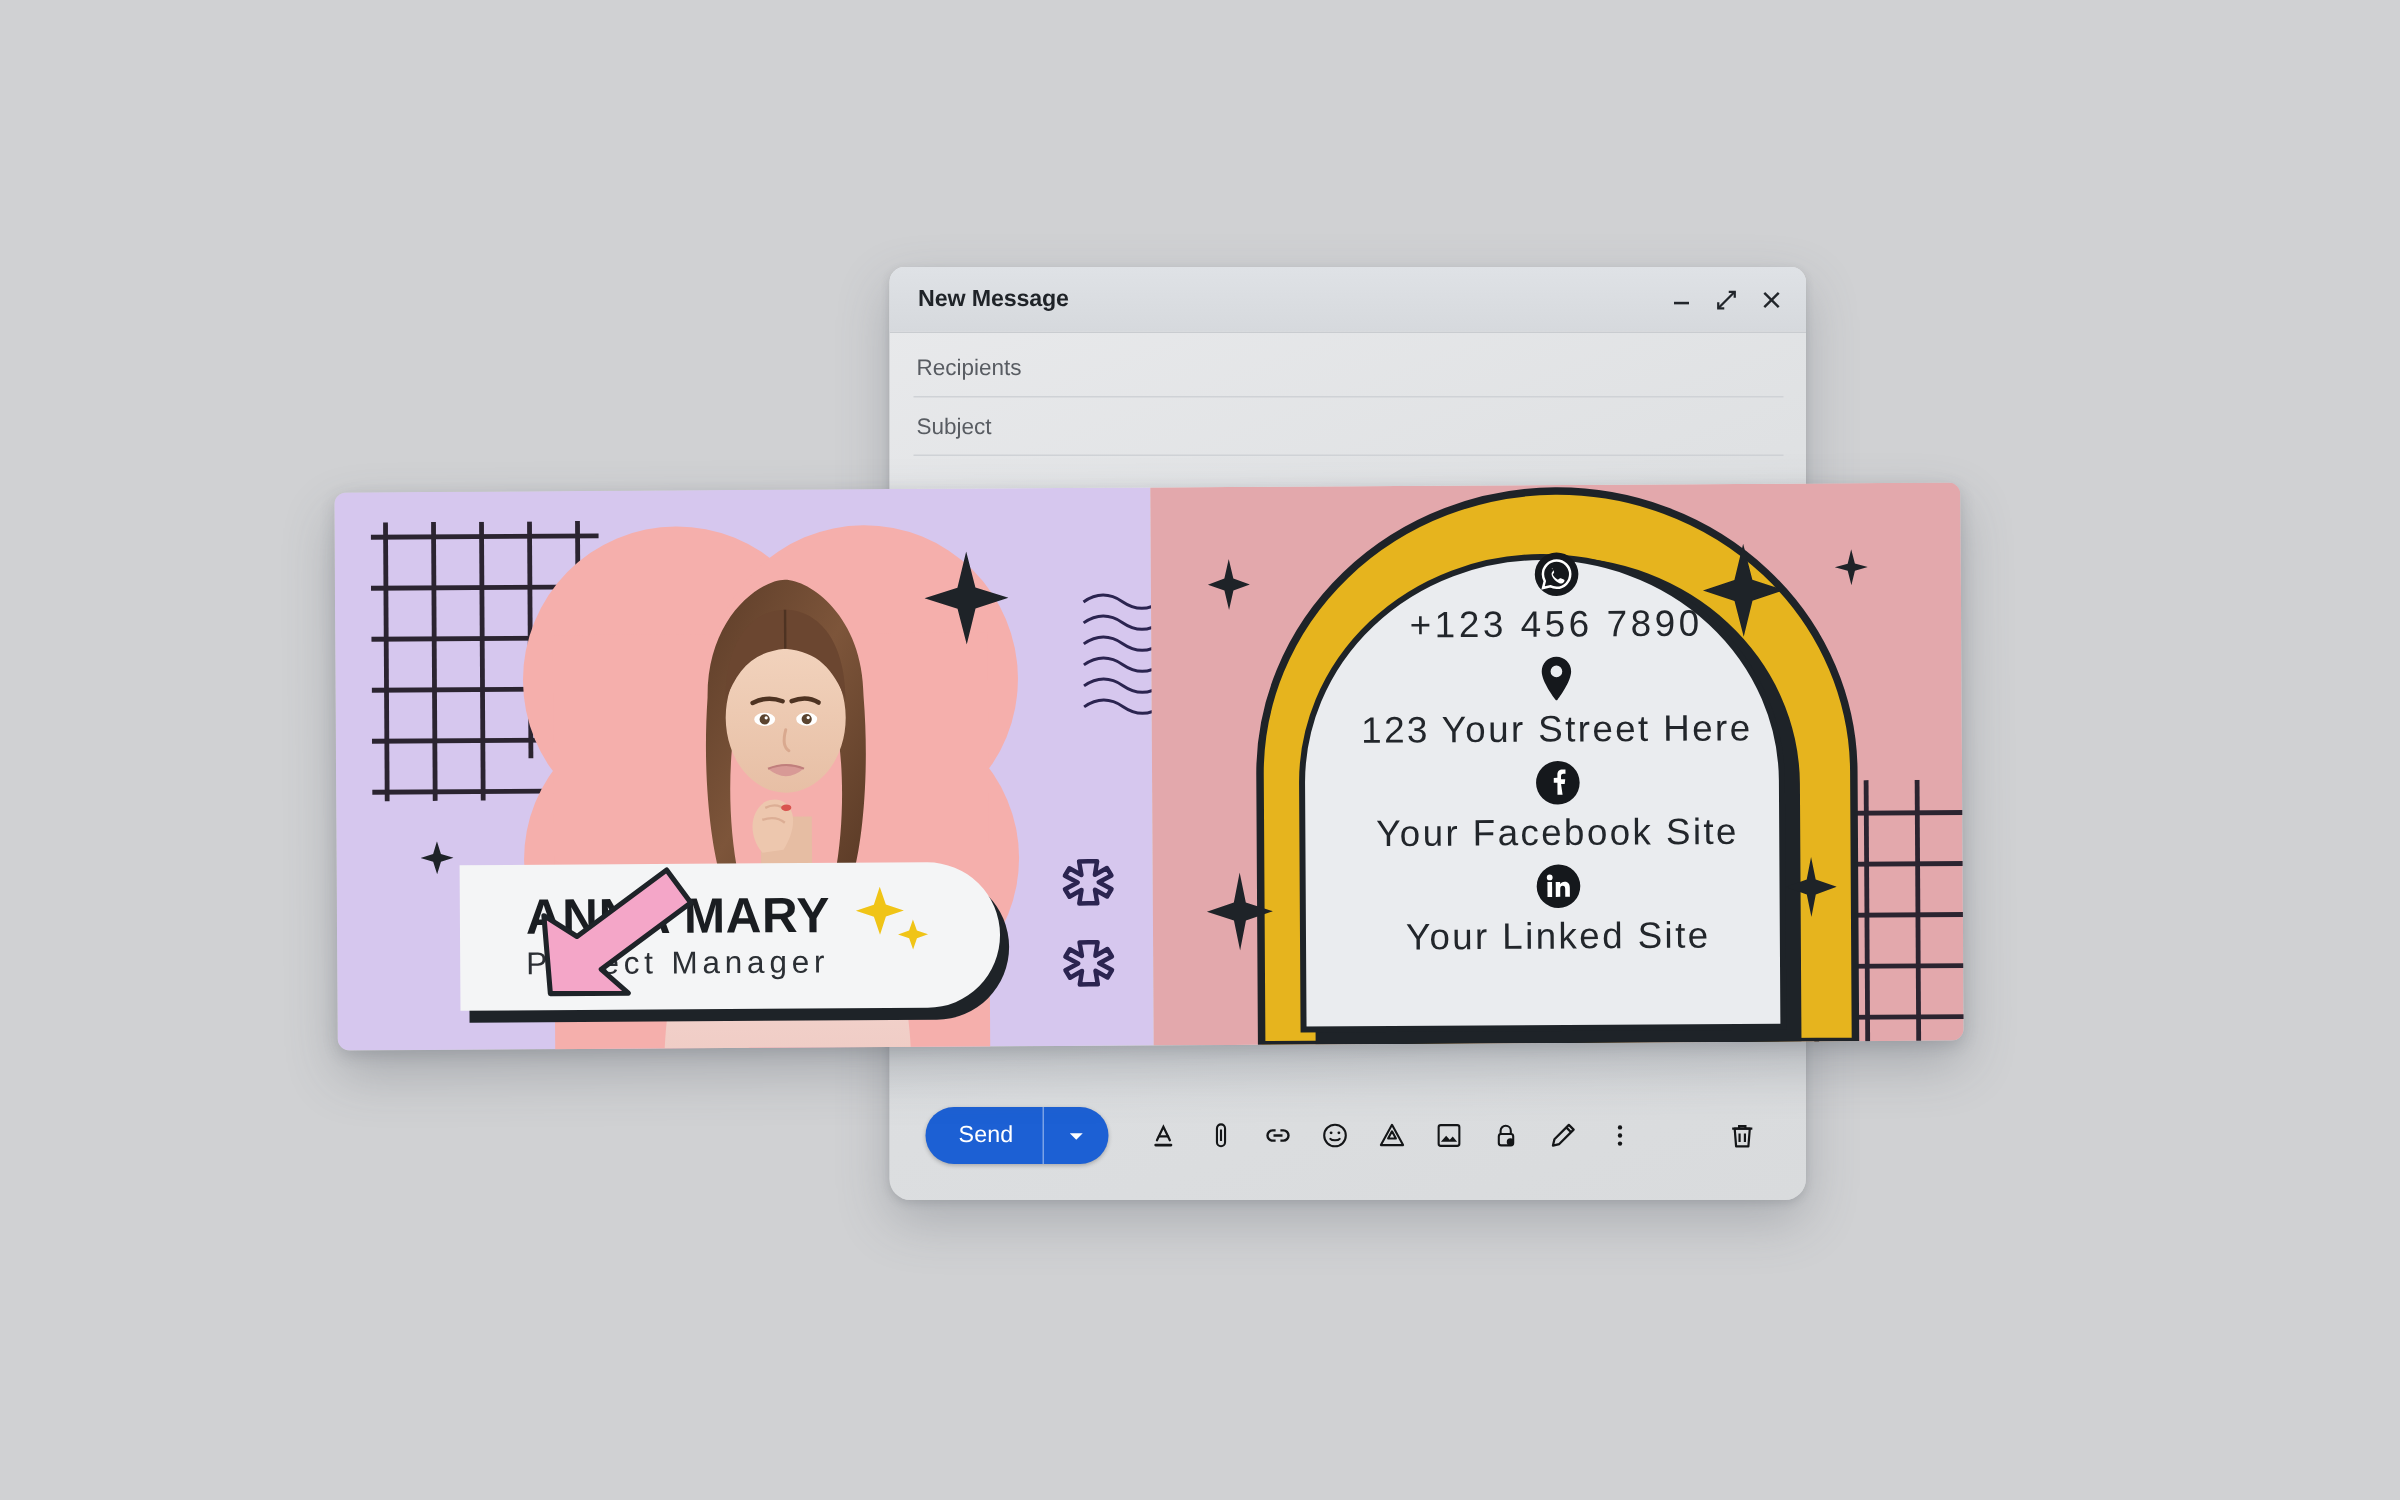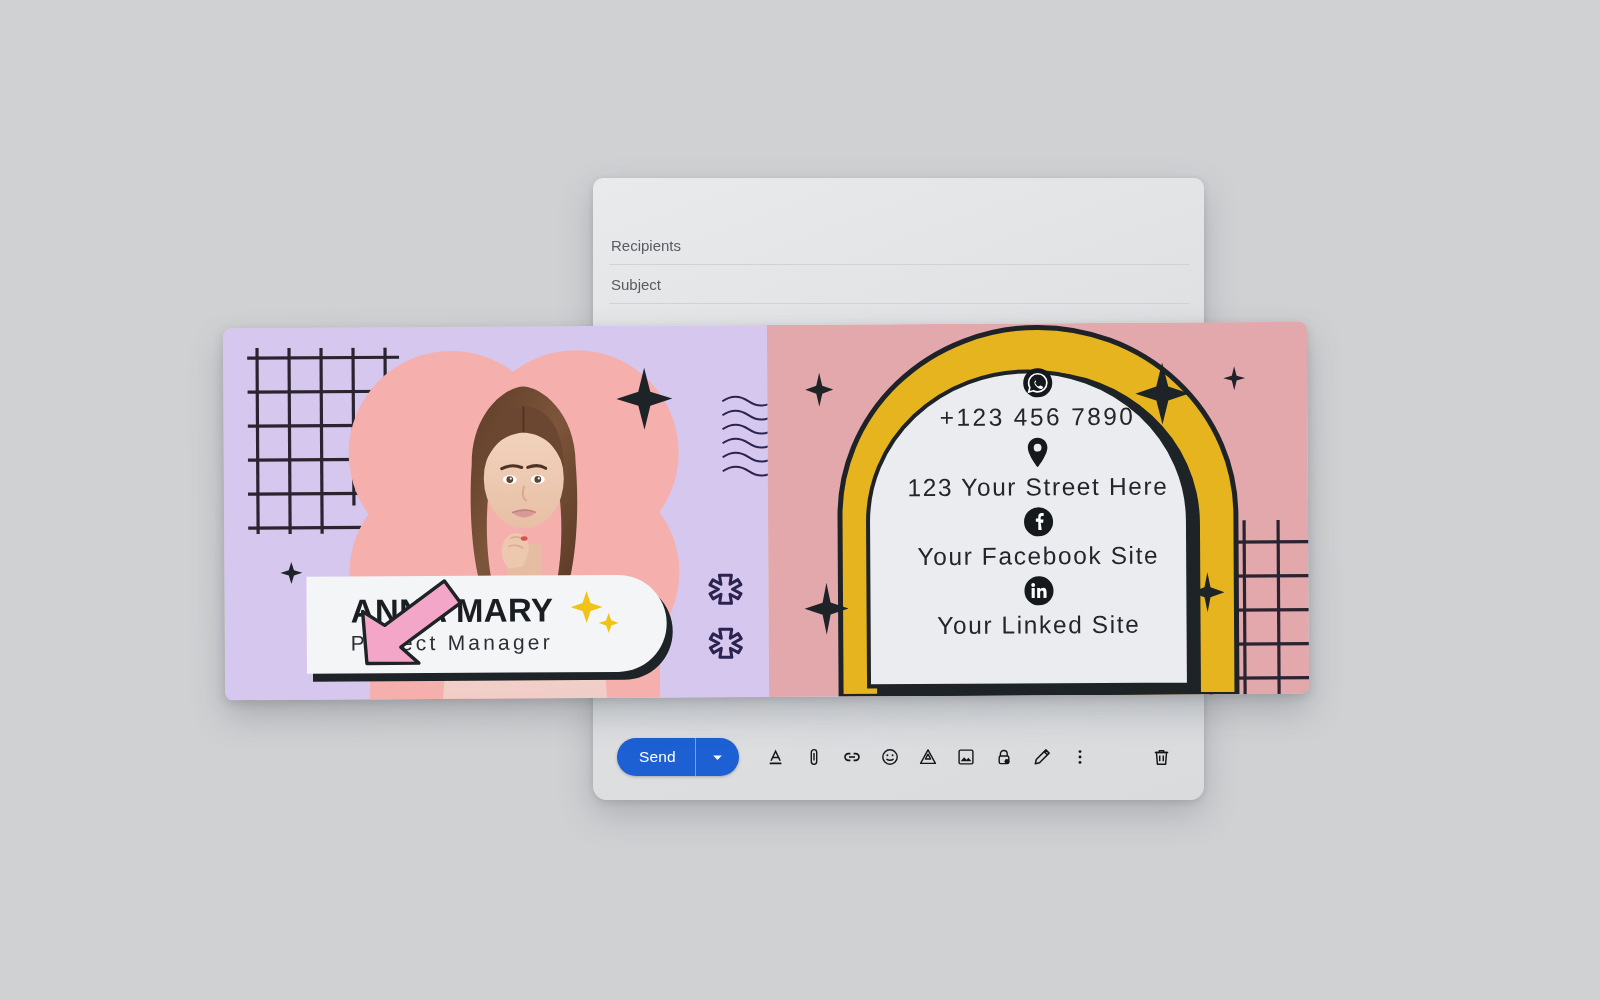--- a/index.html
+++ b/index.html
@@ -200,20 +200,44 @@
 
   .star { position:absolute; }
 </style>
 </head>
 <body>
 
 <div id="stage">
 
   <div class="compose-window">
 
+    <div class="compose-titlebar">
+      <span class="compose-title">New Message</span>
+
+      <div class="win-controls">
+        <span class="win-btn" title="Minimize">
+          <svg width="16" height="16" viewBox="0 0 16 16">
+              <rect x="3" y="9.2" width="10" height="1.7" fill="currentColor"></rect>
+            </svg>
+        </span>
+        <span class="win-btn" title="Full screen">
+          <svg width="16" height="16" viewBox="0 0 16 16" fill="none" stroke="currentColor" stroke-width="1.5">
+            <path d="M9.5 2.5h4v4"></path>
+              <path d="M6.5 13.5h-4v-4"></path>
+              <path d="M13.5 2.5l-11 11"></path>
+          </svg>
+        </span>
+        <span class="win-btn" title="Close">
+          <svg width="16" height="16" viewBox="0 0 16 16" fill="none" stroke="currentColor" stroke-width="1.6">
+            <path d="M3.2 3.2l9.6 9.6"></path>
+              <path d="M12.8 3.2l-9.6 9.6"></path>
+          </svg>
+        </span>
+      </div>
+    </div>
 
     <div class="field-row recipients">
       <span class="field-label">Recipients</span>
     </div>
     <div class="field-row subject">
       <span class="field-label">Subject</span>
     </div>
 
     <div class="compose-body"></div>
 

